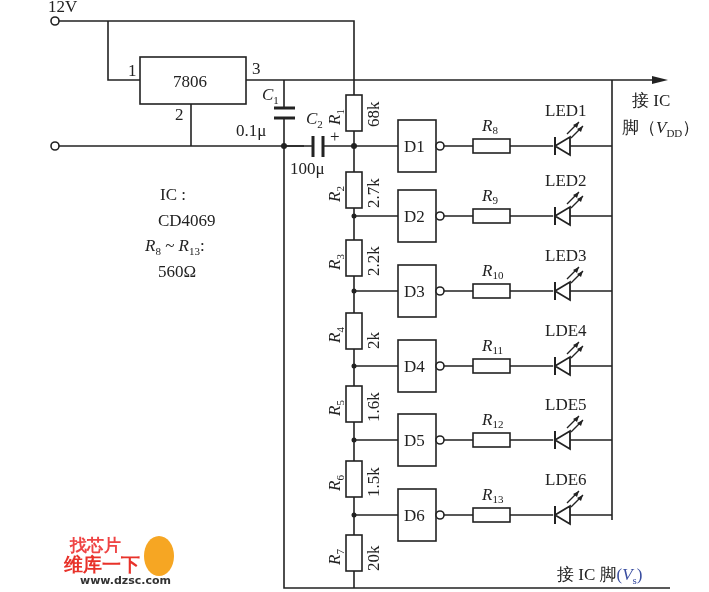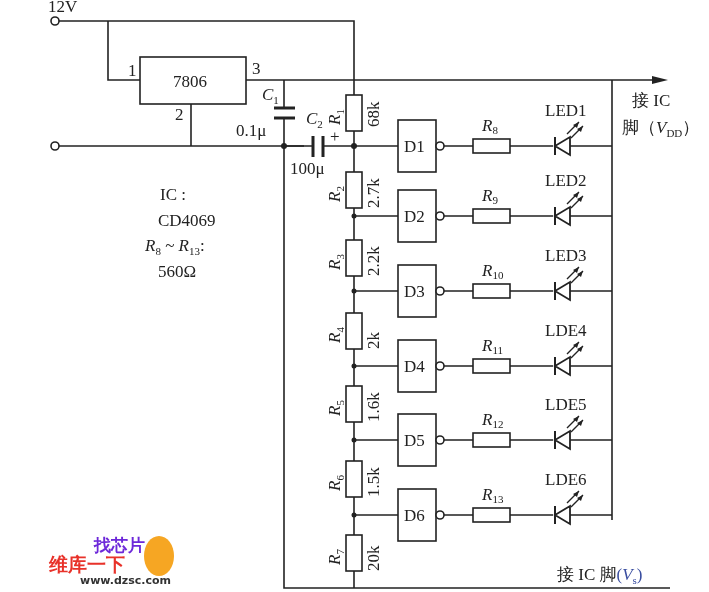--- a/index.html
+++ b/index.html
@@ -5,22 +5,22 @@
   html,body{margin:0;padding:0;background:#fff;}
   body{width:709px;height:592px;overflow:hidden;position:relative;font-family:"DejaVu Serif",serif;}
   svg{position:absolute;left:0;top:0;}
   .w{stroke:#222;stroke-width:1.6;fill:none;}
   .box{stroke:#222;stroke-width:1.6;fill:#fff;}
   .t{font-family:"Liberation Serif","DejaVu Serif",serif;fill:#222;font-size:17px;}
   .ti{font-family:"Liberation Serif","DejaVu Serif",serif;fill:#222;font-size:17px;font-style:italic;}
   .sub{font-size:11px;font-style:normal;}
   .blue{fill:#3a4ea0;}
   .logo{position:absolute;left:48px;top:528px;width:130px;height:60px;}
-  .logo .a{position:absolute;left:22px;top:6px;font:bold 17px "DejaVu Sans",sans-serif;color:#6d28d9;margin-left:24px;}
-  .logo .b{position:absolute;left:1px;top:24px;font:bold 19px "DejaVu Sans",sans-serif;color:#e8322a;}
+  .logo .a{position:absolute;left:22px;top:6px;font:bold 17px "DejaVu Sans",sans-serif;color:#ef4444;}
+  .logo .b{position:absolute;left:16px;top:24px;font:bold 19px "DejaVu Sans",sans-serif;color:#e8322a;}
   .logo .c{position:absolute;left:32px;top:46px;font:bold 11px "DejaVu Sans",sans-serif;color:#333;}
   .logo .m{position:absolute;left:96px;top:8px;width:30px;height:40px;border-radius:50%;background:#f6a623;}
 </style>
 </head>
 <body>
 
 <svg width="709" height="592" viewBox="0 0 709 592">
 
   <circle cx="55" cy="21" r="4" fill="#fff" stroke="#222" stroke-width="1.6"></circle>
   <circle cx="55" cy="146" r="4" fill="#fff" stroke="#222" stroke-width="1.6"></circle>

